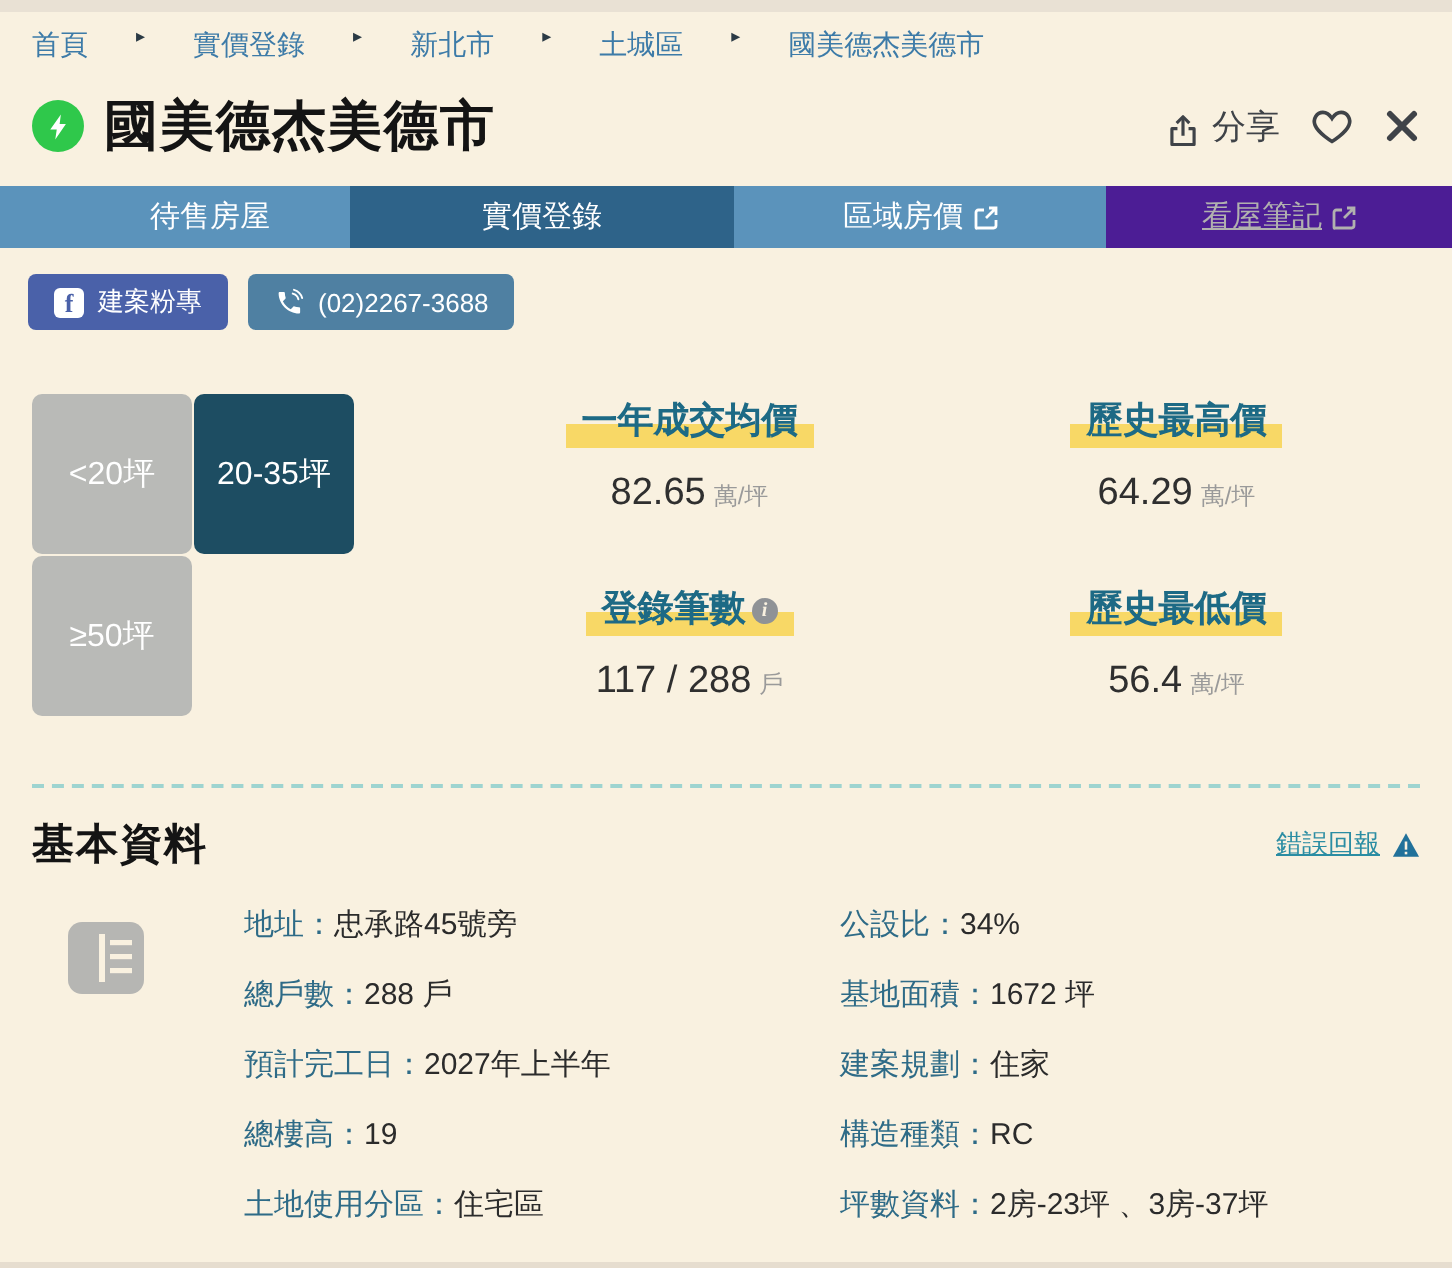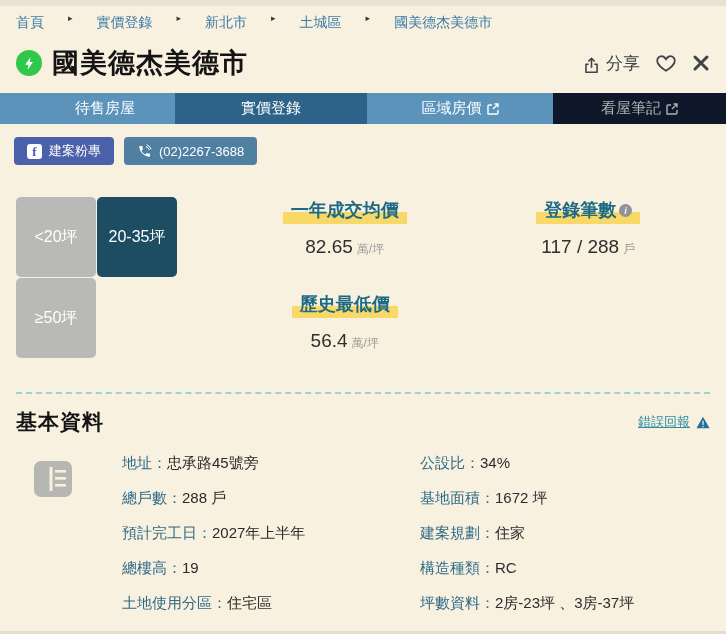--- a/index.html
+++ b/index.html
@@ -29,21 +29,21 @@
 
   
   .tabs { display:flex; height:31px; }
   .tab { display:flex; align-items:center; justify-content:center; gap:5px;
     color:#fff; font-size:15px; background:var(--tab-normal,#5b93bb); cursor:pointer; }
   .tab:nth-child(1){ width:175px;padding-left:35px; }
   .tab:nth-child(2){ width:192px; }
   .tab:nth-child(3){ width:186px; }
   .tab:nth-child(4){ width:173px; }
   .tab--active { background:var(--tab-active,#2e6389); }
-  .tab--disabled { background:#0f172a; color:#b1b1af; }
+  .tab--disabled { background:#4c1d95; color:#b1b1af;text-decoration:underline; }
   .tab svg { width:12px; height:12px; }
 
   
   .actions-row { display:flex; gap:10px; padding:13px 14px 0; }
   .btn { display:inline-flex; align-items:center; gap:7px; height:28px; border-radius:4px;
     color:#fff; font-size:13px; padding:0 13px; border:none; cursor:pointer;
     font-family:"Liberation Sans","DejaVu Sans",sans-serif; }
   .btn-fb { background:var(--fb,#4a61a9); }
   .btn-phone { background:var(--phone,#4f80a2); }
   .fb-badge { width:15px; height:15px; background:#fff; border-radius:3px; color:var(--fb,#4a61a9);
@@ -185,20 +185,24 @@
 <div class="content">
   <div class="segments" id="segments">
       <div class="seg seg--gray">&lt;20坪</div>
       <div class="seg seg--dark">20-35坪</div>
       <div class="seg seg--gray">≥50坪</div>
     </div>
   <div class="stats" id="stats">
       <div class="stat">
         <div><span class="stat-title">一年成交均價</span></div>
         <div class="stat-value-row"><span class="stat-value">82.65</span><span class="stat-unit">萬/坪</span></div>
+      </div>
+      <div class="stat">
+        <div><span class="stat-title">歷史最高價</span></div>
+        <div class="stat-value-row"><span class="stat-value">64.29</span><span class="stat-unit">萬/坪</span></div>
       </div>
       <div class="stat">
         <div><span class="stat-title">登錄筆數<span class="info-dot">i</span></span></div>
         <div class="stat-value-row"><span class="stat-value">117 / 288</span><span class="stat-unit">戶</span></div>
       </div>
       <div class="stat">
         <div><span class="stat-title">歷史最低價</span></div>
         <div class="stat-value-row"><span class="stat-value">56.4</span><span class="stat-unit">萬/坪</span></div>
       </div>
     </div>

